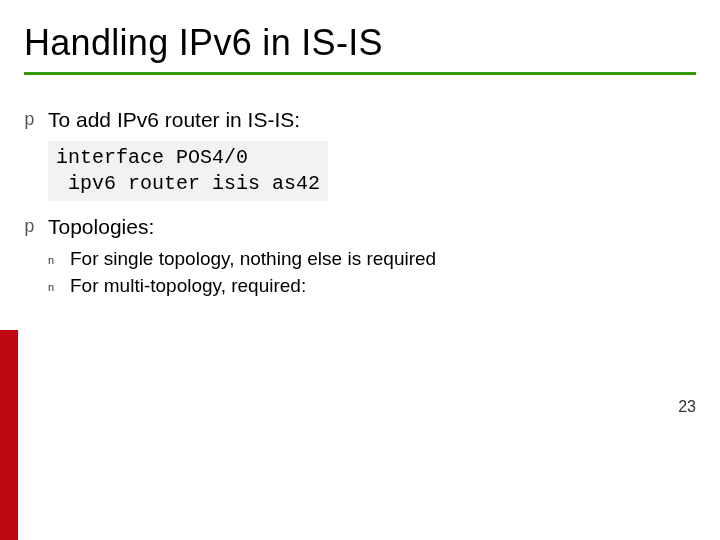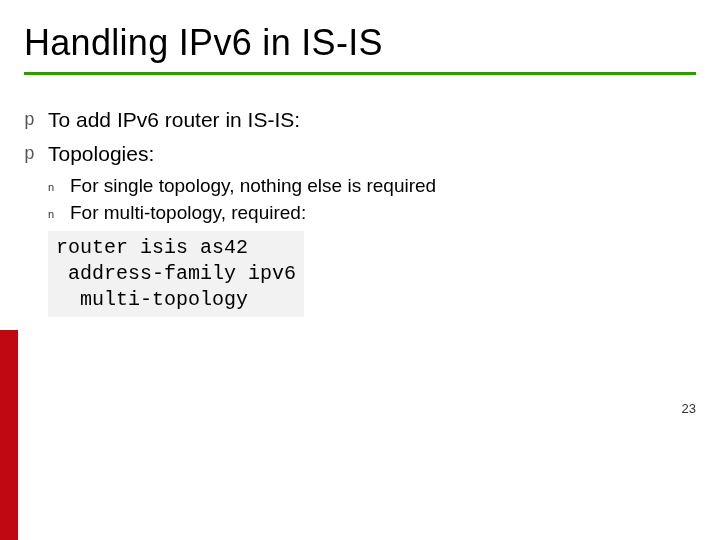--- a/index.html
+++ b/index.html
@@ -7,48 +7,47 @@
 .title{position:absolute;left:24px;top:22px;width:672px;border-bottom:3px solid #390;padding-bottom:8px;font-size:36px;font-weight:400;letter-spacing:.3px}
 .body{position:absolute;left:24px;top:100px;width:672px;font-size:21px;line-height:1.35}
 .bl{display:flex;margin:6px 0 4px 0}
 .bl .mk{flex:0 0 24px;font-family:'Courier New',monospace;font-size:18px;color:#555;padding-top:2px}
 .bl .tx{flex:1}
 .code{margin:3px 0 6px 24px;display:inline-block;background:#f2f2f2;padding:4px 8px;font-family:'Courier New',monospace;font-size:20px;white-space:pre;line-height:1.3}
 .sb{display:flex;margin:2px 0 2px 24px;font-size:19px}
 .sb .mk2{flex:0 0 22px;font-size:11px;padding-top:7px;color:#333}
 .sb .tx{flex:1}
 .ab{position:absolute;left:0;top:330px;width:18px;height:210px;background:#c00812}
-.pn{position:absolute;right:24px;bottom:18px;font-size:13px;color:#333}
+.pn{position:absolute;right:24px;bottom:18px;font-size:16px;color:#333}
 </style>
 </head>
 <body>
 
 <div class="slide">
   <div class="title">Handling IPv6 in IS-IS</div>
 
   <div class="body">
 
     <div class="bl">
       <div class="mk">p</div>
       <div class="tx">To add IPv6 router in IS-IS:</div>
     </div>
+    <div class="code">interface POS4/0
+ ipv6 router isis as42</div>
 
     <div class="bl">
       <div class="mk">p</div>
       <div class="tx">Topologies:</div>
     </div>
     <div class="sb">
       <div class="mk2">n</div>
       <div class="tx">For single topology, nothing else is required</div>
     </div>
     <div class="sb">
       <div class="mk2">n</div>
       <div class="tx">For multi-topology, required:</div>
     </div>
-    <div class="code">router isis as42
- address-family ipv6
-  multi-topology</div>
 
   </div>
 
   <div class="ab"></div>
   <div class="pn">23</div>
 </div>
 
 </body></html>

